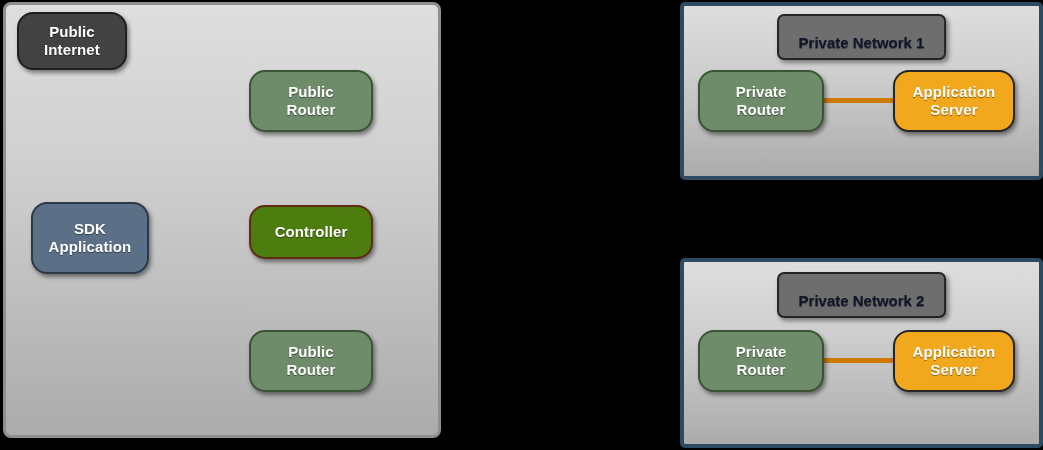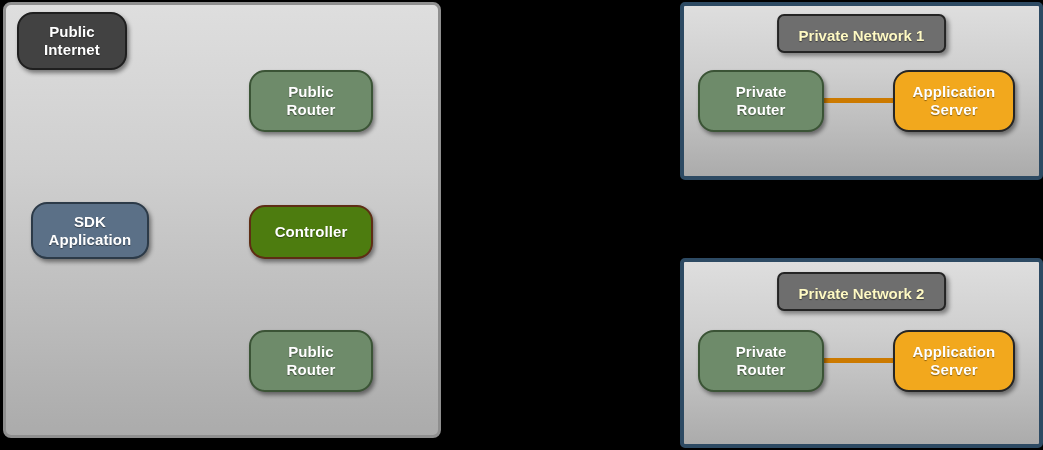--- a/index.html
+++ b/index.html
@@ -58,25 +58,25 @@
   #private-network-1-panel { top: 2px;   height: 178px; }
   #private-network-2-panel { top: 258px; height: 190px; }
 
   
   .panel-title {
     position: absolute;
     box-sizing: border-box;
     left: 50%;
     transform: translateX(-50%);
     top: 12px;
-    padding: 11px 20px 7px 20px;
+    padding: 18px 20px 7px 20px;
     background: #6e6e6e;
     border: 2px solid #242424;
     border-radius: 7px;
-    color: #fef9c3;
+    color: #0f172a;
     font-weight: bold;
     font-size: 15px;
     white-space: nowrap;
     box-shadow: 2px 3px 4px rgba(0,0,0,.4);
     text-shadow: 0 1px 1px rgba(0,0,0,.45);
     z-index: 6;
   }
 
   
   .link {
@@ -94,21 +94,21 @@
 <div class="node" id="node-public-internet" style="left:17px; top:12px; width:110px; height:58px; background:#424242; border-color:#1f1f1f;">
   <span class="node-label">Public
 Internet</span>
 </div>
 
 <div class="node" id="node-public-router-top" style="left:249px; top:70px; width:124px; height:62px; background:#6e8b6a; border-color:#3b5436;">
   <span class="node-label">Public
 Router</span>
 </div>
 
-<div class="node" id="node-sdk-application" style="left:31px; top:202px; width:118px; height:57px; background:#5b7087; border-color:#2c3a48;">
+<div class="node" id="node-sdk-application" style="left:31px; top:202px; width:118px; height:72px; background:#5b7087; border-color:#2c3a48;">
   <span class="node-label">SDK
 Application</span>
 </div>
 
 <div class="node" id="node-controller" style="left:249px; top:205px; width:124px; height:54px; background:#4d7c0f; border-color:#5e2d14;">
   <span class="node-label">Controller</span>
 </div>
 
 <div class="node" id="node-public-router-bottom" style="left:249px; top:330px; width:124px; height:62px; background:#6e8b6a; border-color:#3b5436;">
   <span class="node-label">Public

